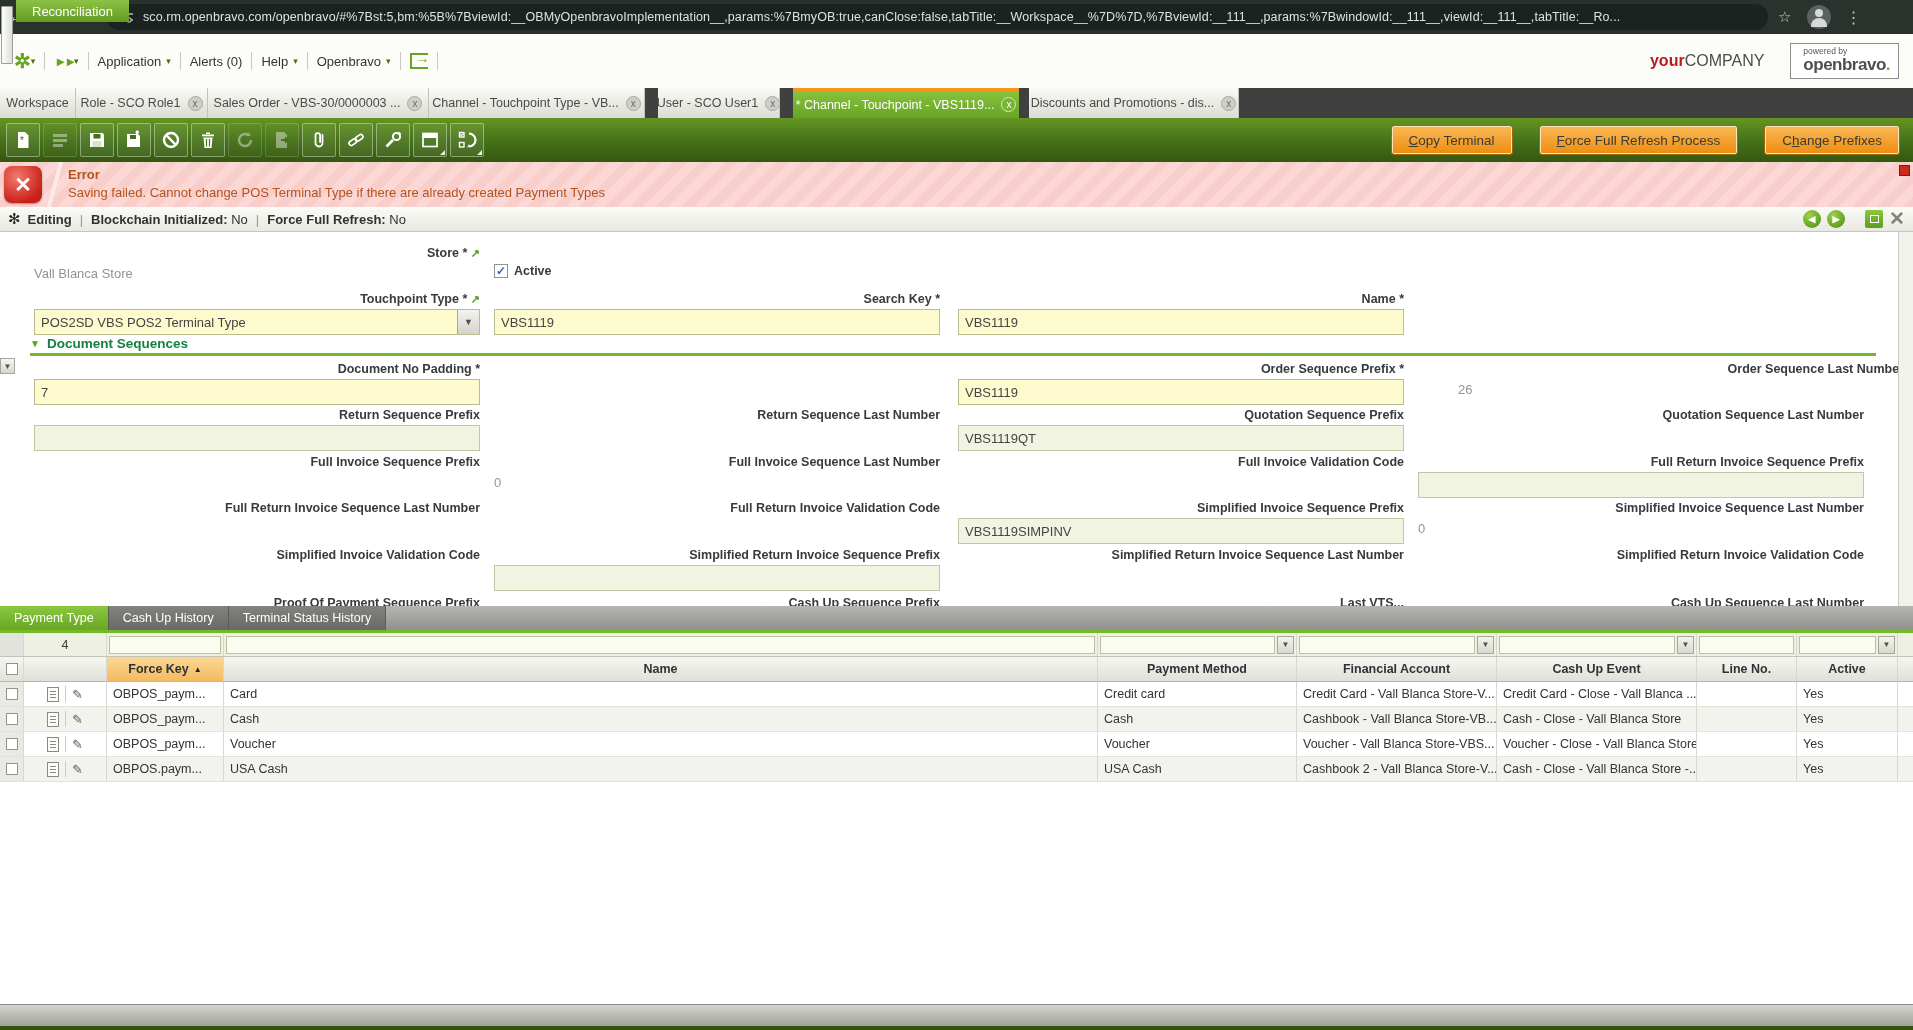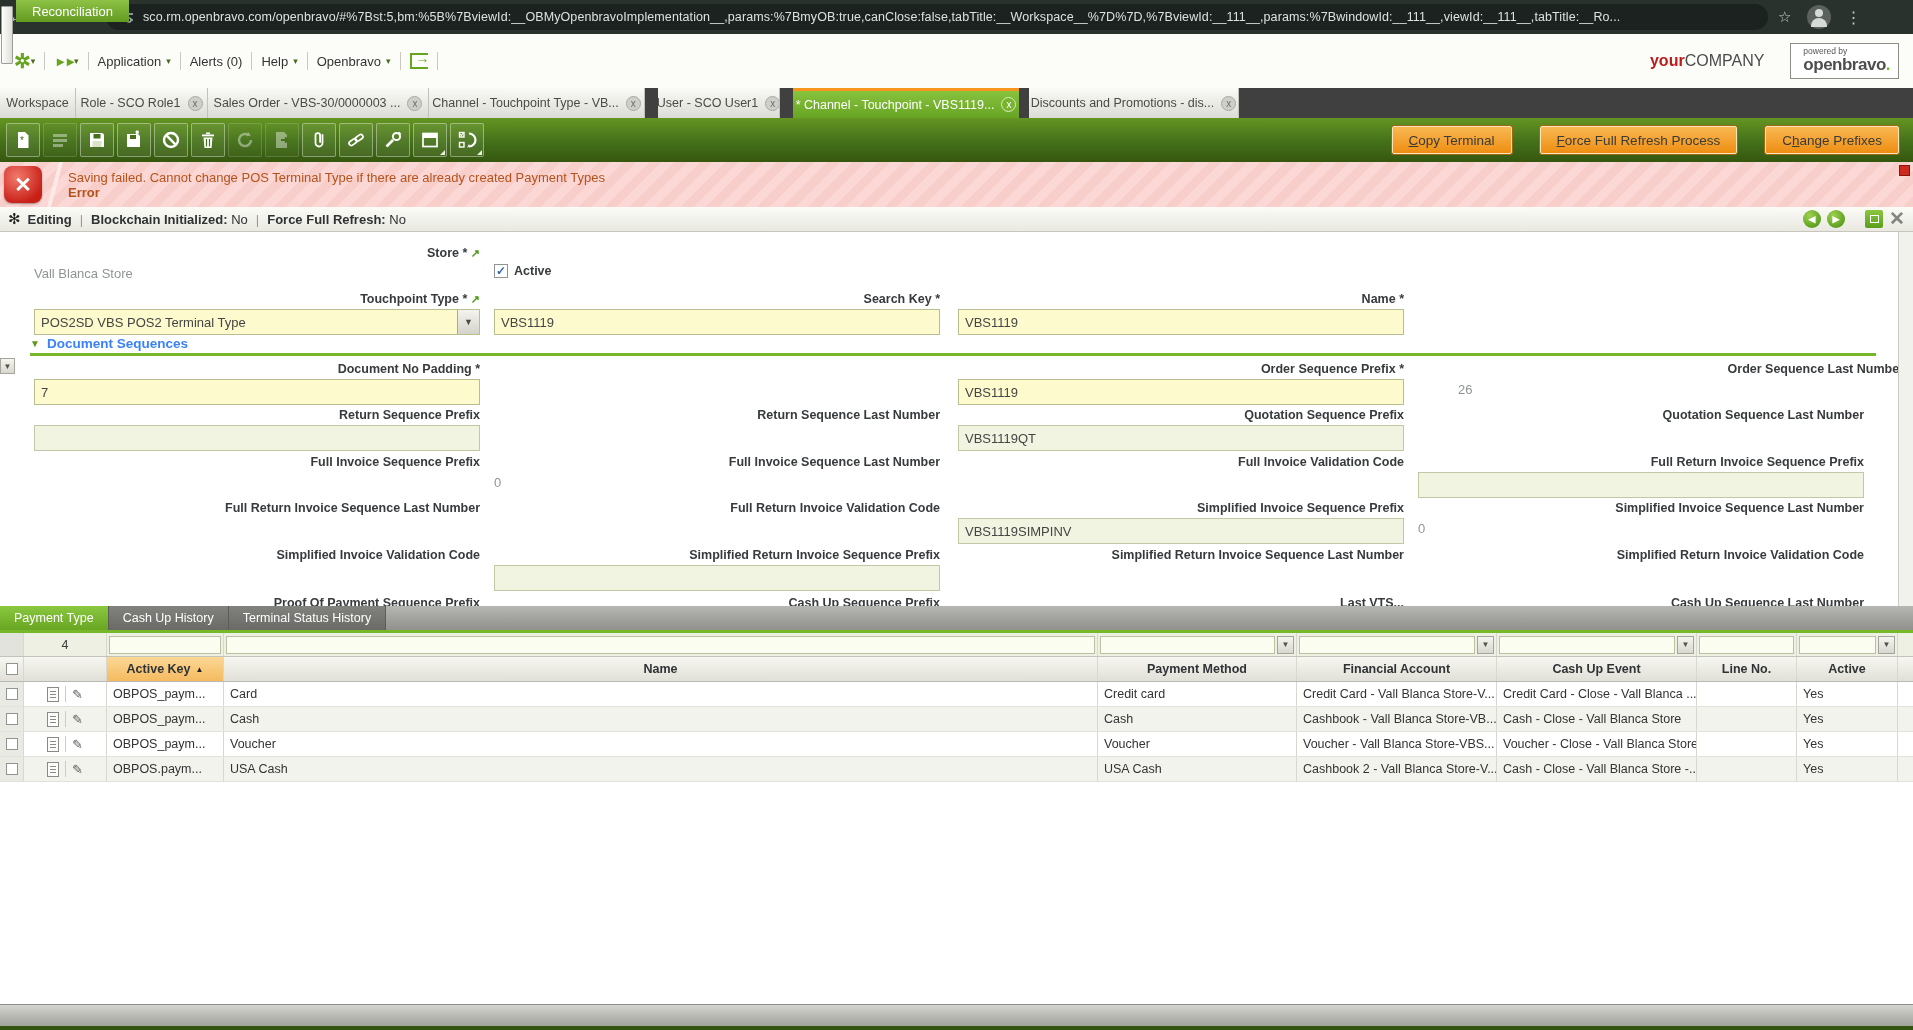--- a/index.html
+++ b/index.html
@@ -81,21 +81,21 @@
   .inp { margin-top:3px; height:26px; width:446px; border:1px solid #b9bd8f; background:#fdfacd; font-size:13px; color:#454545; padding:0 6px; font-family:"Liberation Sans",sans-serif; }
   .inp.plain { background:#f0f4e0; border-color:#c3c7a6; }
   .ro { margin-top:6px; font-size:13px; color:#8f9594; }
   .combo { position:relative; width:446px; }
   .combo .inp { width:446px; padding-right:26px; }
   .combo-btn { position:absolute; right:1px; top:4px; width:22px; height:24px; background:linear-gradient(#f4f4ee,#d4d4cc); border-left:1px solid #a8a89e; display:flex; align-items:center; justify-content:center; font-size:9px; color:#4c4c48; cursor:pointer; }
   #active-check { position:absolute; left:494px; top:32px; display:flex; align-items:center; gap:6px; }
   .checkbox { width:14px; height:14px; border:1px solid #8f958f; background:#fff; color:#3465b4; font-size:12px; line-height:13px; text-align:center; font-weight:bold; cursor:pointer; }
   #section-hdr { position:absolute; left:30px; top:104px; display:flex; align-items:center; gap:7px; cursor:pointer; }
   #section-tri { color:#5d9a1d; font-size:10px; }
-  #section-title { font-weight:bold; font-size:13.5px; color:#3b82f6; }
+  #section-title { font-weight:bold; font-size:13.5px; color:#15803d; }
   #section-line { position:absolute; left:30px; top:121px; width:1846px; height:3px; background:#76b82a; }
 
   
   #childtabs { position:absolute; left:0; top:606px; width:1913px; height:24px; background:linear-gradient(#b6b6b2,#90908c); display:flex; }
   .ctab { height:24px; padding:0 14px; display:flex; align-items:center; font-size:12.5px; color:#fff; background:linear-gradient(#82827e,#696965); border-right:1px solid #5c5c58; cursor:pointer; white-space:nowrap; }
   .ctab.active { background:linear-gradient(#8bc840,#68a623); }
   #childline { position:absolute; left:0; top:630px; width:1913px; height:3px; background:#76b82a; }
 
   
   #gridarea { position:absolute; left:0; top:633px; width:1913px; height:371px; background:#fff; }
@@ -324,22 +324,22 @@
   <div id="toolbar-spacer"></div>
   <button class="obtn"><span></span><u>C</u><span>opy Terminal</span></button>
   <button class="obtn"><span></span><u>F</u><span>orce Full Refresh Process</span></button>
   <button class="obtn" style="margin-right:8px"><span>C</span><u>h</u><span>ange Prefixes</span></button>
 </div>
 
 <div id="errorbar">
   <div id="error-icon">✕</div>
   <div id="error-slash"></div>
   <div id="errortext">
+    <div id="errortitle">Error</div>
     <div id="errormsg">Saving failed. Cannot change POS Terminal Type if there are already created Payment Types</div>
-    <div id="errortitle">Error</div>
   </div>
   <span id="error-close"></span>
 </div>
 
 <div id="statusbar">
   <span id="status-star">✻</span>
   <span class="nrm">Editing</span>
   <span class="st-sep">|</span>
   <span class="nrm">Blockchain Initialized:</span>&nbsp;<span style="font-weight:normal">No</span>
   <span class="st-sep">|</span>
@@ -523,21 +523,21 @@
       </div>
     <div class="gc w-edge"></div>
   </div>
 
   <div class="grow" id="headrow">
     <div class="gc w-sel">
         <span class="checkbox" style="width:12px;height:12px;color:transparent"></span>
       </div>
     <div class="gc w-ic"></div>
     <div class="gc w-key sorted">
-        <span>Active Key</span>
+        <span>Force Key</span>
         <span class="sort-arrow">▲</span>
       </div>
     <div class="gc w-name">
         <span>Name</span>
       </div>
     <div class="gc w-pm">
         <span>Payment Method</span>
       </div>
     <div class="gc w-fa">
         <span>Financial Account</span>

